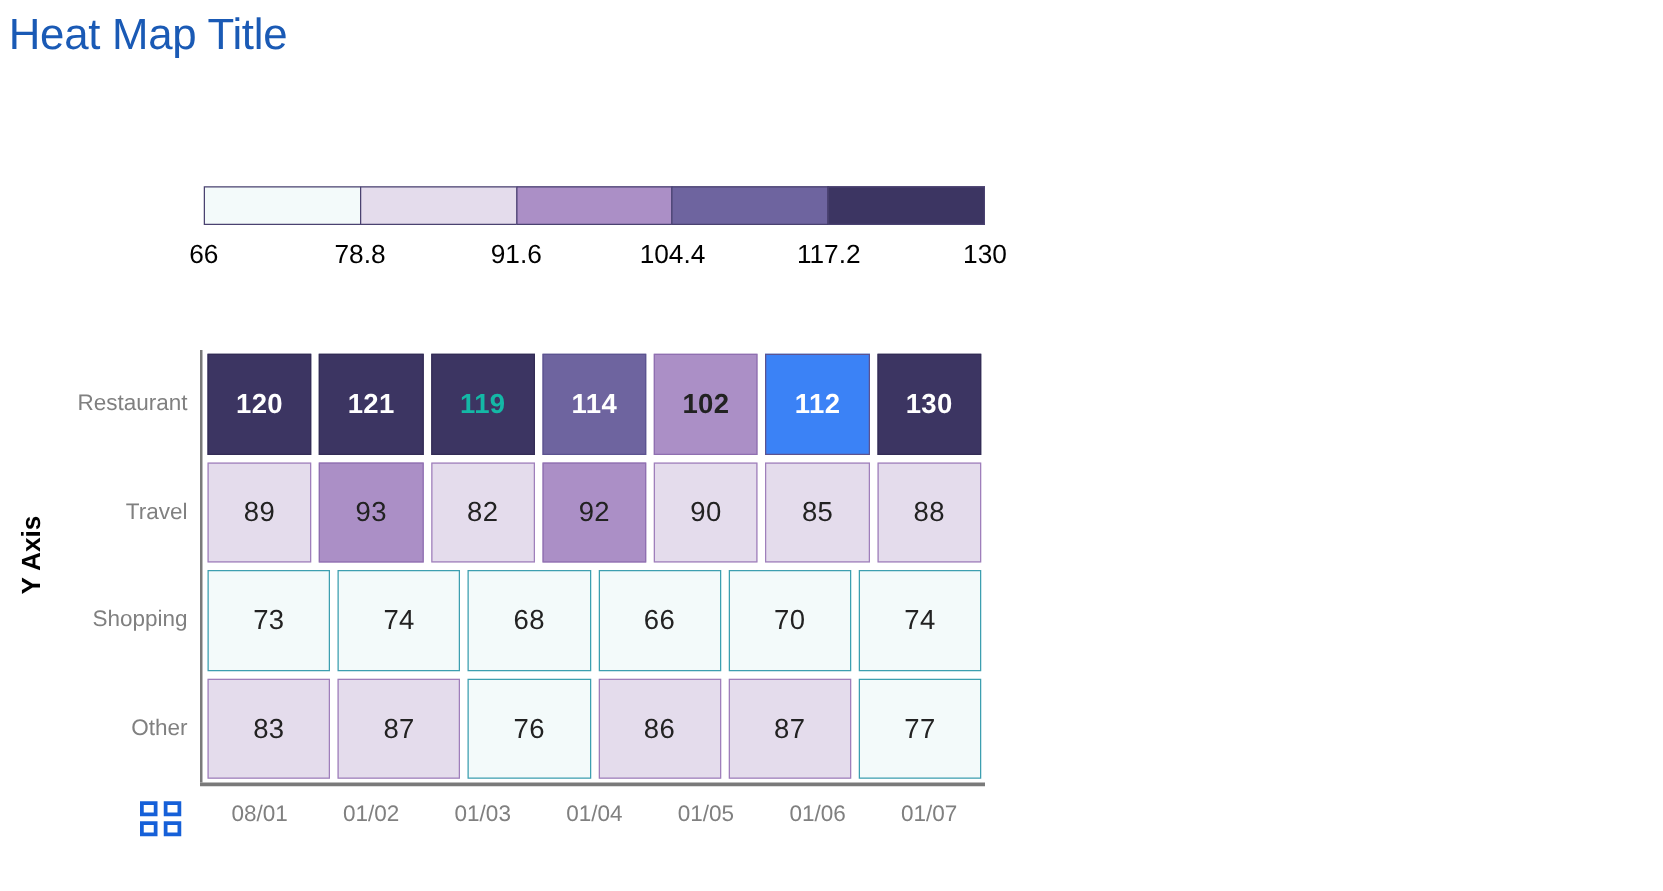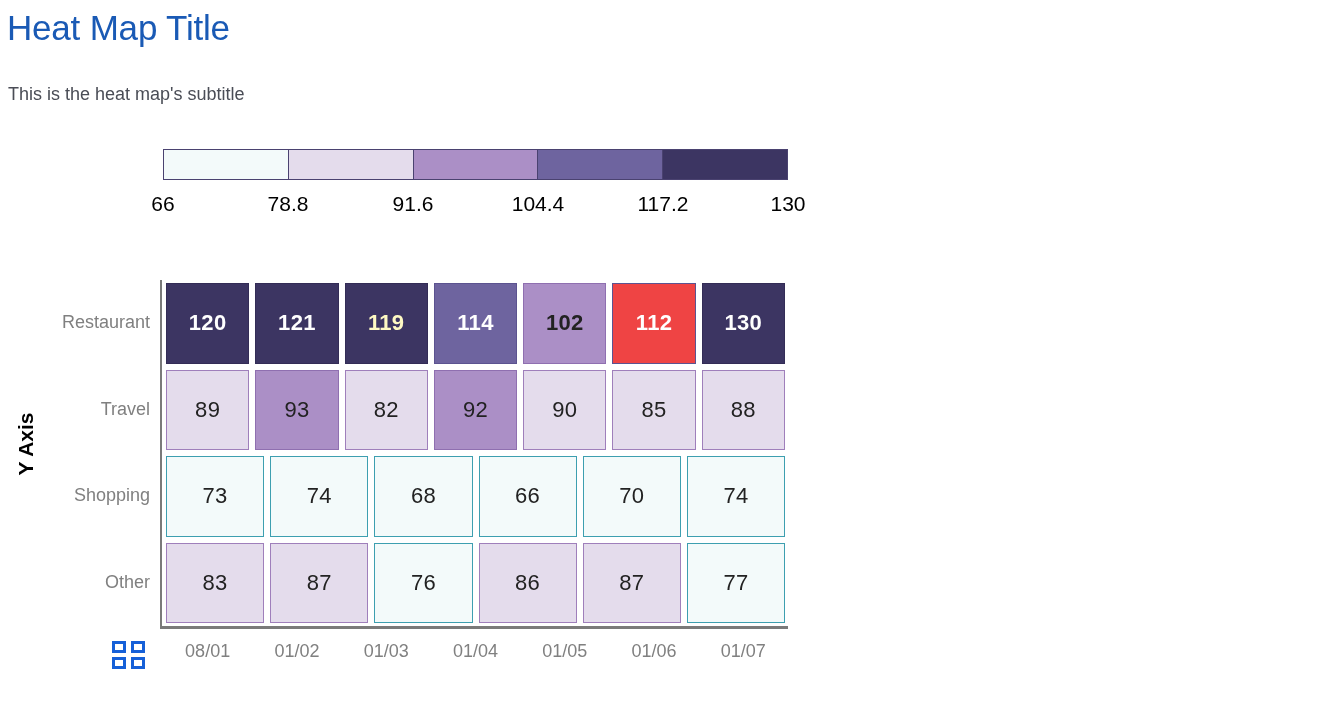--- a/index.html
+++ b/index.html
@@ -184,21 +184,20 @@
     background: #ffffff;
     border: 3px solid #1660d8;
   }
 </style>
 </head>
 <body>
 
 <div id="chart-root">
 
   <div class="title">Heat Map Title</div>
-  <div class="subtitle">This is the heat map's subtitle</div>
 
   <div class="legend" id="legend-bands">
       <div class="legend-band" style="background: rgb(243, 250, 250);"></div>
       <div class="legend-band" style="background: rgb(228, 220, 236);"></div>
       <div class="legend-band" style="background: rgb(171, 143, 198);"></div>
       <div class="legend-band" style="background: rgb(110, 100, 159);"></div>
       <div class="legend-band" style="background: rgb(60, 53, 98);"></div>
     </div>
   <div class="legend-ticks" id="legend-ticks">
       <div class="legend-tick" style="left: 0%;">66</div>
@@ -218,24 +217,24 @@
       <div class="row-label" style="top: 32.25px;">Restaurant</div>
       <div class="row-label" style="top: 118.75px;">Travel</div>
       <div class="row-label" style="top: 205.25px;">Shopping</div>
       <div class="row-label" style="top: 291.75px;">Other</div>
     </div>
 
   <div class="plot" id="heatmap-grid">
       <div class="hm-row" style="top: 0px; height: 86.5px;">
         <div class="hm-cell" style="background: rgb(60, 53, 98); border-color: rgb(51, 44, 86); color: rgb(255, 255, 255); font-weight: 700;">120</div>
         <div class="hm-cell" style="background: rgb(60, 53, 98); border-color: rgb(51, 44, 86); color: rgb(255, 255, 255); font-weight: 700;">121</div>
-        <div class="hm-cell" style="background: rgb(60, 53, 98); border-color: rgb(51, 44, 86); color: #fef9c3; font-weight: 700;">119</div>
+        <div class="hm-cell" style="background: rgb(60, 53, 98); border-color: rgb(51, 44, 86); color: #14b8a6; font-weight: 700;">119</div>
         <div class="hm-cell" style="background: rgb(110, 100, 159); border-color: rgb(92, 83, 144); color: rgb(255, 255, 255); font-weight: 700;">114</div>
         <div class="hm-cell" style="background: rgb(171, 143, 198); border-color: rgb(143, 111, 176); color: rgb(34, 34, 34); font-weight: 700;">102</div>
-        <div class="hm-cell" style="background: #ef4444; border-color: rgb(92, 83, 144); color: rgb(255, 255, 255); font-weight: 700;">112</div>
+        <div class="hm-cell" style="background: #3b82f6; border-color: rgb(92, 83, 144); color: rgb(255, 255, 255); font-weight: 700;">112</div>
         <div class="hm-cell" style="background: rgb(60, 53, 98); border-color: rgb(51, 44, 86); color: rgb(255, 255, 255); font-weight: 700;">130</div>
       </div>
       <div class="hm-row" style="top: 86.5px; height: 86.5px;">
         <div class="hm-cell" style="background: rgb(228, 220, 236); border-color: rgb(159, 127, 187); color: rgb(34, 34, 34); font-weight: 400;">89</div>
         <div class="hm-cell" style="background: rgb(171, 143, 198); border-color: rgb(143, 111, 176); color: rgb(34, 34, 34); font-weight: 400;">93</div>
         <div class="hm-cell" style="background: rgb(228, 220, 236); border-color: rgb(159, 127, 187); color: rgb(34, 34, 34); font-weight: 400;">82</div>
         <div class="hm-cell" style="background: rgb(171, 143, 198); border-color: rgb(143, 111, 176); color: rgb(34, 34, 34); font-weight: 400;">92</div>
         <div class="hm-cell" style="background: rgb(228, 220, 236); border-color: rgb(159, 127, 187); color: rgb(34, 34, 34); font-weight: 400;">90</div>
         <div class="hm-cell" style="background: rgb(228, 220, 236); border-color: rgb(159, 127, 187); color: rgb(34, 34, 34); font-weight: 400;">85</div>
         <div class="hm-cell" style="background: rgb(228, 220, 236); border-color: rgb(159, 127, 187); color: rgb(34, 34, 34); font-weight: 400;">88</div>

